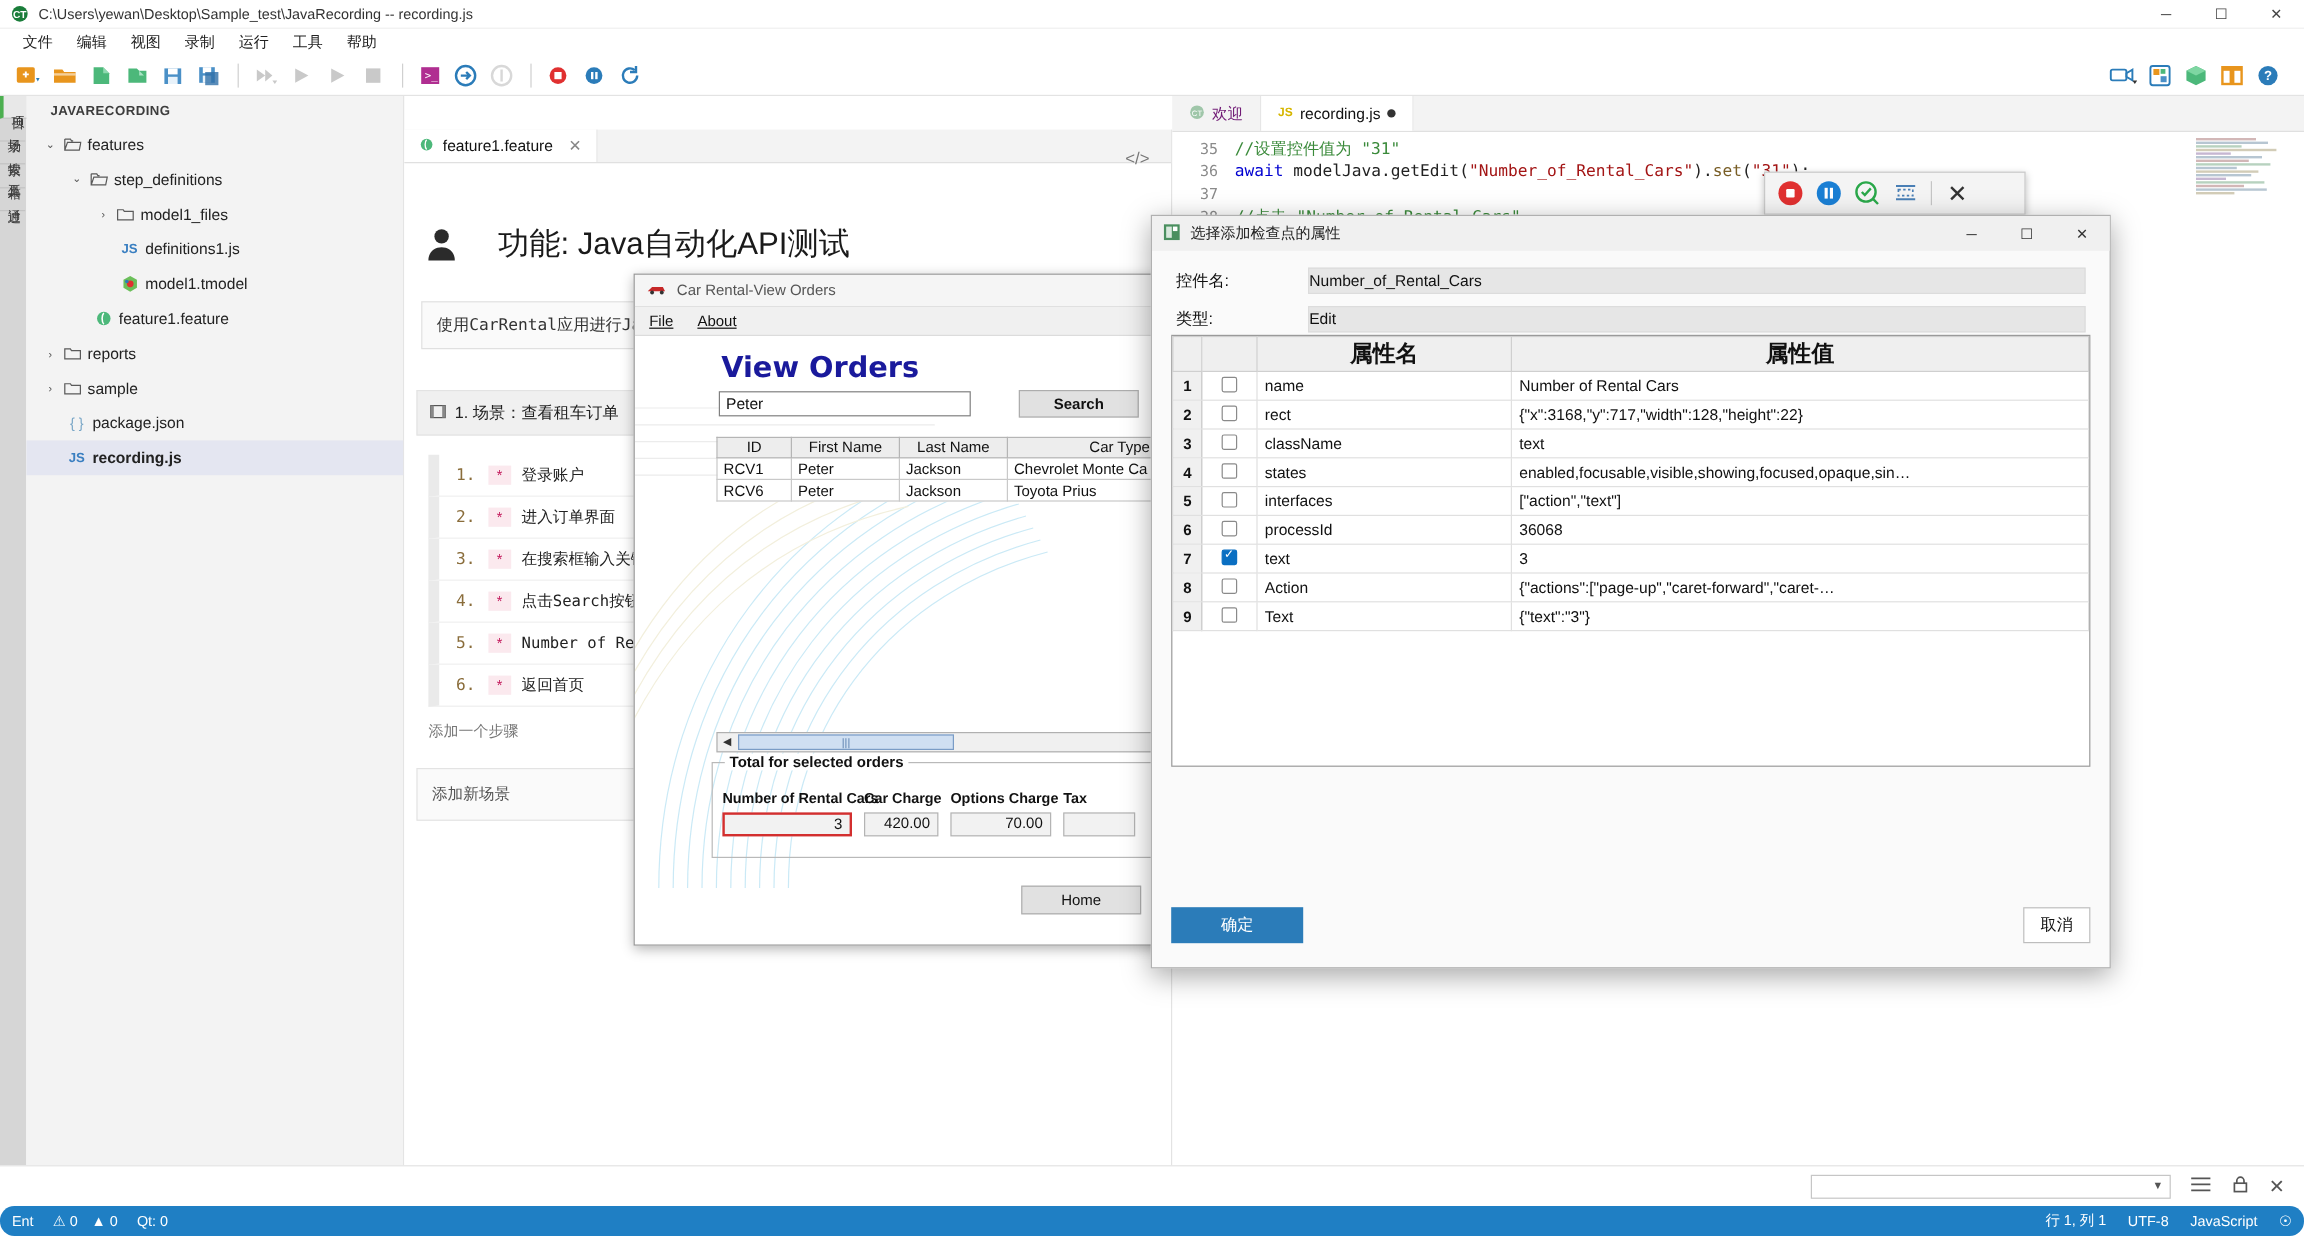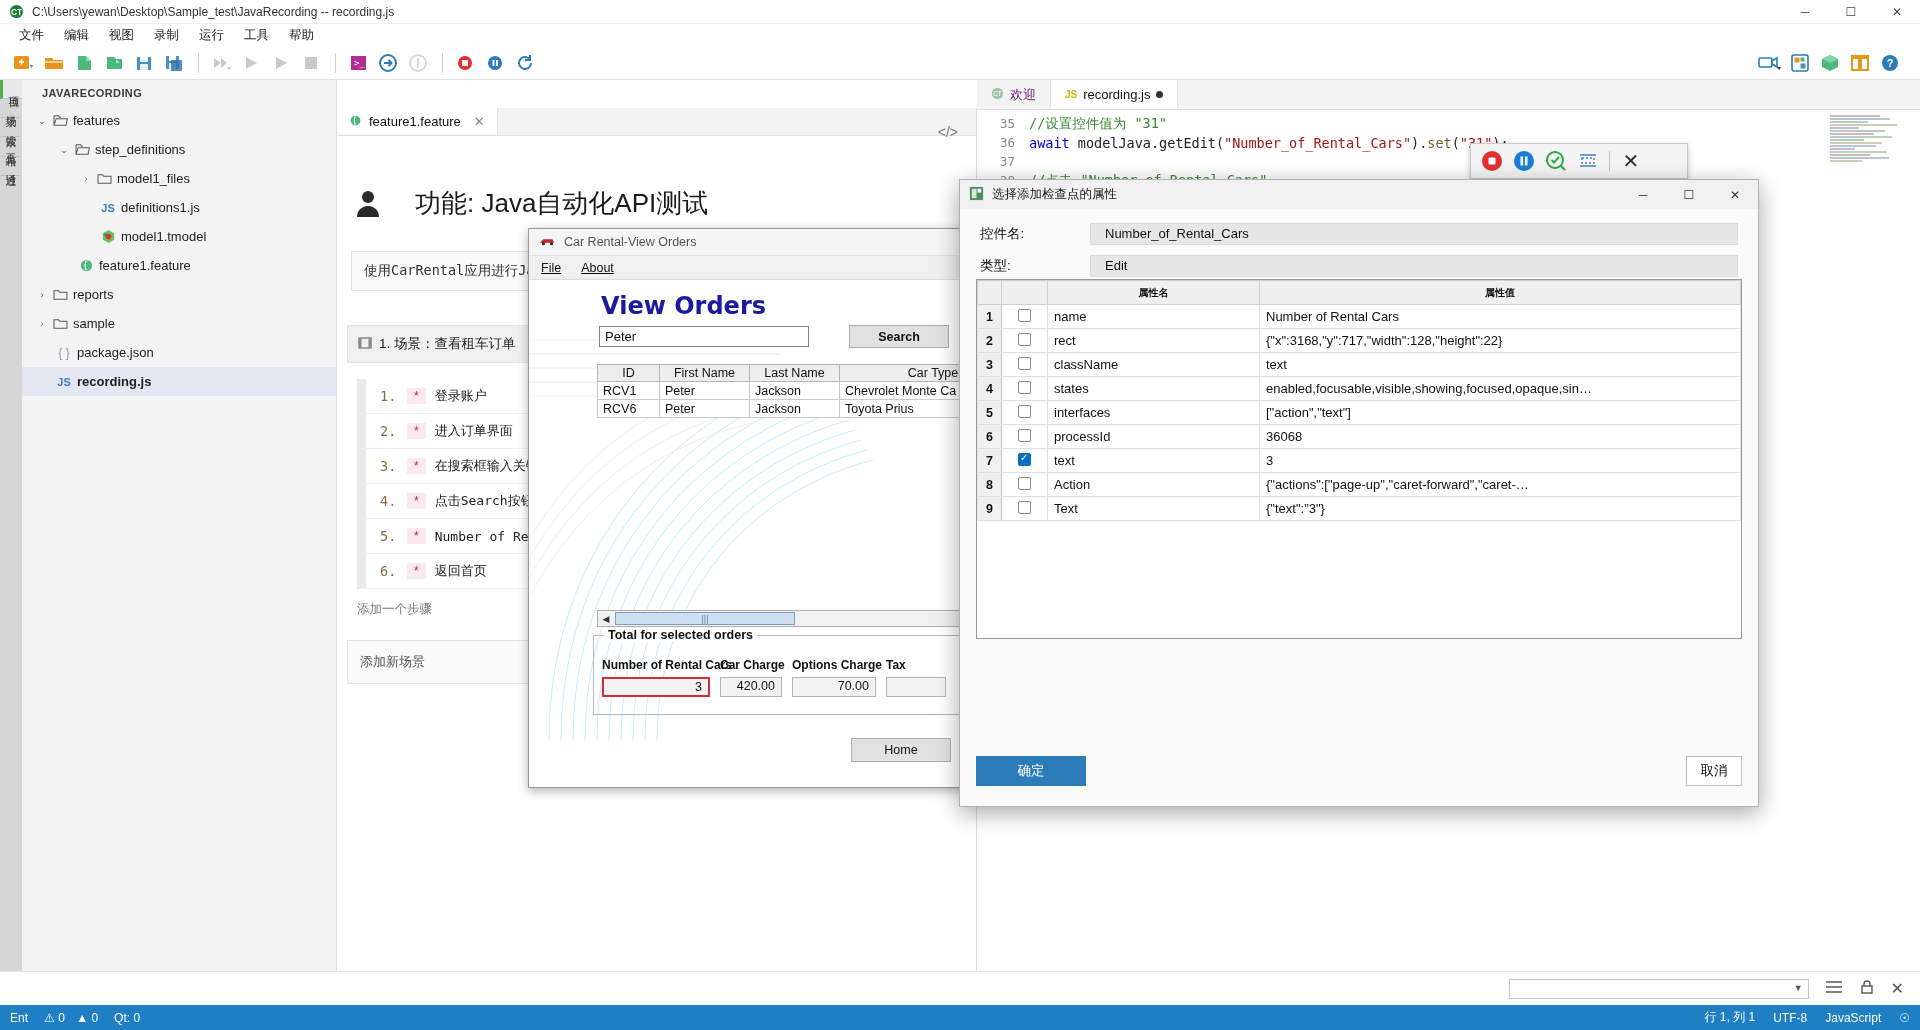--- a/index.html
+++ b/index.html
@@ -127,28 +127,28 @@
   
   #propdlg { position:absolute; left:959px; top:179px; width:800px; height:628px; background:#fafafa;
              border:1px solid #b0b0b0; box-shadow:0 6px 22px rgba(0,0,0,.35); z-index:60; }
   #pd-title { height:29px; background:#f0f0f0; display:flex; align-items:center; gap:8px; padding-left:9px;
               font-size:12.5px; color:#222; position:relative; }
   #pd-winbtns { position:absolute; right:0; top:0; height:29px; display:flex; }
   #pd-winbtns div { width:46px; height:29px; display:flex; align-items:center; justify-content:center; font-size:12px; color:#333; }
   .pd-field { display:flex; align-items:center; margin:0 20px; height:26px; }
   .pd-field .lab { width:110px; font-size:13.5px; color:#111; }
   .pd-field .inp { flex:1; background:#e6e6e6; border:1px solid #dcdcdc; height:22px; font-size:13px;
-                   color:#111; padding:2px 14px; }
+                   color:#111; padding:2px 0; }
   #pd-tabs { display:flex; margin:16px 16px 0 16px; }
   .pd-tab { flex:1; text-align:center; padding:6px 0; font-size:13px; background:#efefef;
             border:1px solid #d5d5d5; border-bottom:none; color:#111; }
   .pd-tab.active { background:#fdfdfd; }
   #pd-tablewrap { margin:0 16px; border:1px solid #9a9a9a; background:#fff; height:360px; overflow:hidden; }
   #pd-table { width:100%; border-collapse:collapse; font-size:13px; table-layout:fixed; }
-  #pd-table th { background:#efefef; border:1px solid #cfcfcf; height:24px; font-size:10px; color:#111; }
+  #pd-table th { background:#efefef; border:1px solid #cfcfcf; height:24px; font-size:19px; color:#111; }
   #pd-table td { border:1px solid #e0e0e0; height:24px; padding:0 6px; color:#111; overflow:hidden;
                  white-space:nowrap; text-overflow:ellipsis; }
   #pd-table td.rownum { background:#f0f0f0; text-align:center; font-weight:bold; font-size:12.5px; width:24px;
                         border-right:1px solid #c4c4c4; }
   #pd-table td.cbcell { width:46px; text-align:center; }
   .cbx { width:13px; height:13px; border:1px solid #8a8a8a; background:#fff; display:inline-block; border-radius:2px; }
   .cbx.on { background:#0a6fc2; border-color:#0a6fc2; position:relative; }
   .cbx.on::after { content:"✓"; color:#fff; font-size:10px; position:absolute; left:1px; top:-2px; }
   #pd-footer { position:absolute; left:0; right:0; bottom:0; height:60px; }
   #pd-ok { position:absolute; left:16px; top:10px; width:110px; height:30px; background:#2b7cb9; color:#fff;
@@ -156,21 +156,21 @@
   #pd-cancel { position:absolute; right:16px; top:10px; width:56px; height:30px; background:#fff; color:#111;
                border:1px solid #bdbdbd; font-size:13.5px; }
   
   #lowerstrip { position:absolute; right:0; bottom:25px; width:1920px; height:34px; background:#fff;
                 border-top:1px solid #e3e3e3; display:flex; align-items:center; justify-content:flex-end;
                 padding-right:16px; gap:16px; z-index:10; }
   #lowerstrip .combo { width:300px; height:20px; border:1px solid #c6c6c6; background:#fff; position:relative; }
   #lowerstrip .combo .cv { position:absolute; right:5px; top:3px; font-size:9px; color:#555; }
   
   #statusbar { position:absolute; left:0; bottom:0; width:1920px; height:25px; background:#1f7fc4; color:#fff;
-               display:flex; align-items:center; font-size:12px; padding:0 10px; }
+               display:flex; align-items:center; font-size:12px; padding:0 10px;border-radius:12px; }
   #statusbar .sl { display:flex; align-items:center; gap:16px; }
   #statusbar .sr { margin-left:auto; display:flex; align-items:center; gap:18px; }
   .swatch { display:inline-block; }
 </style>
 </head>
 <body>
 
 <div id="titlebar">
   <span class="app-icon">
     <svg width="15" height="15" viewBox="0 0 16 16">

